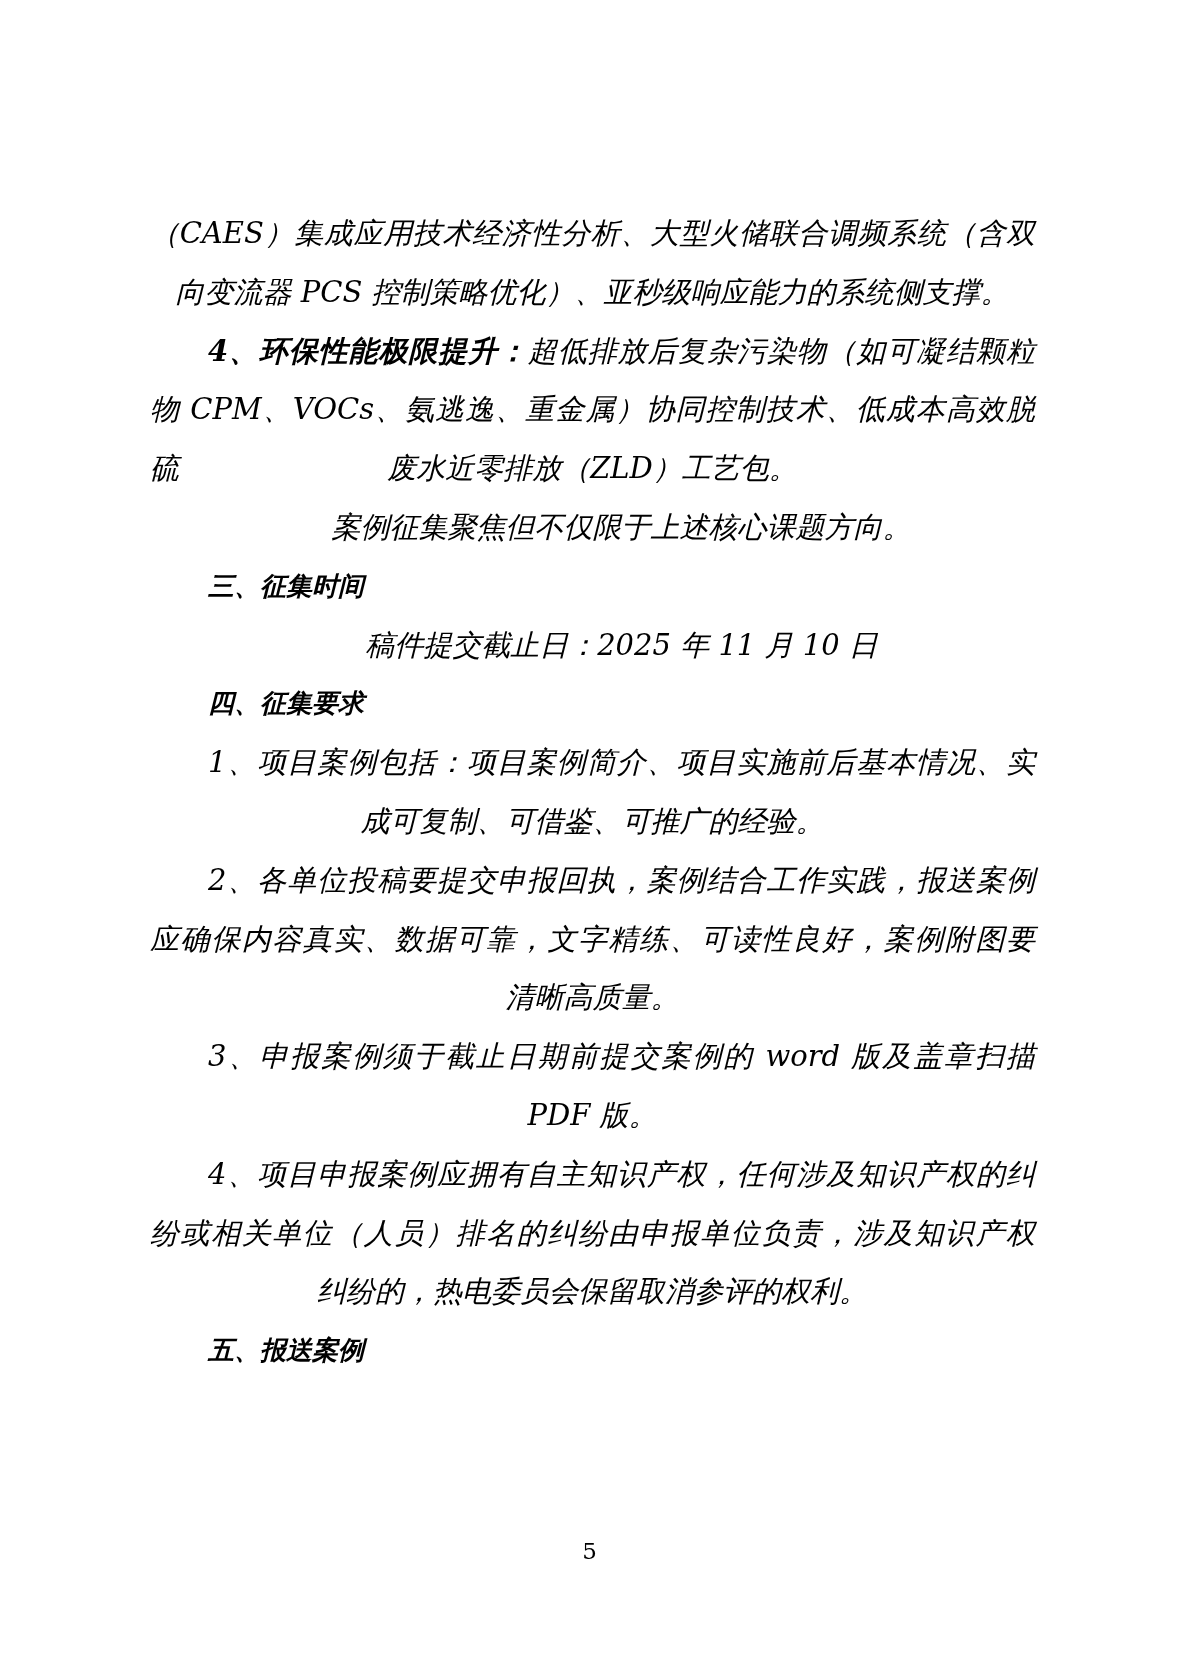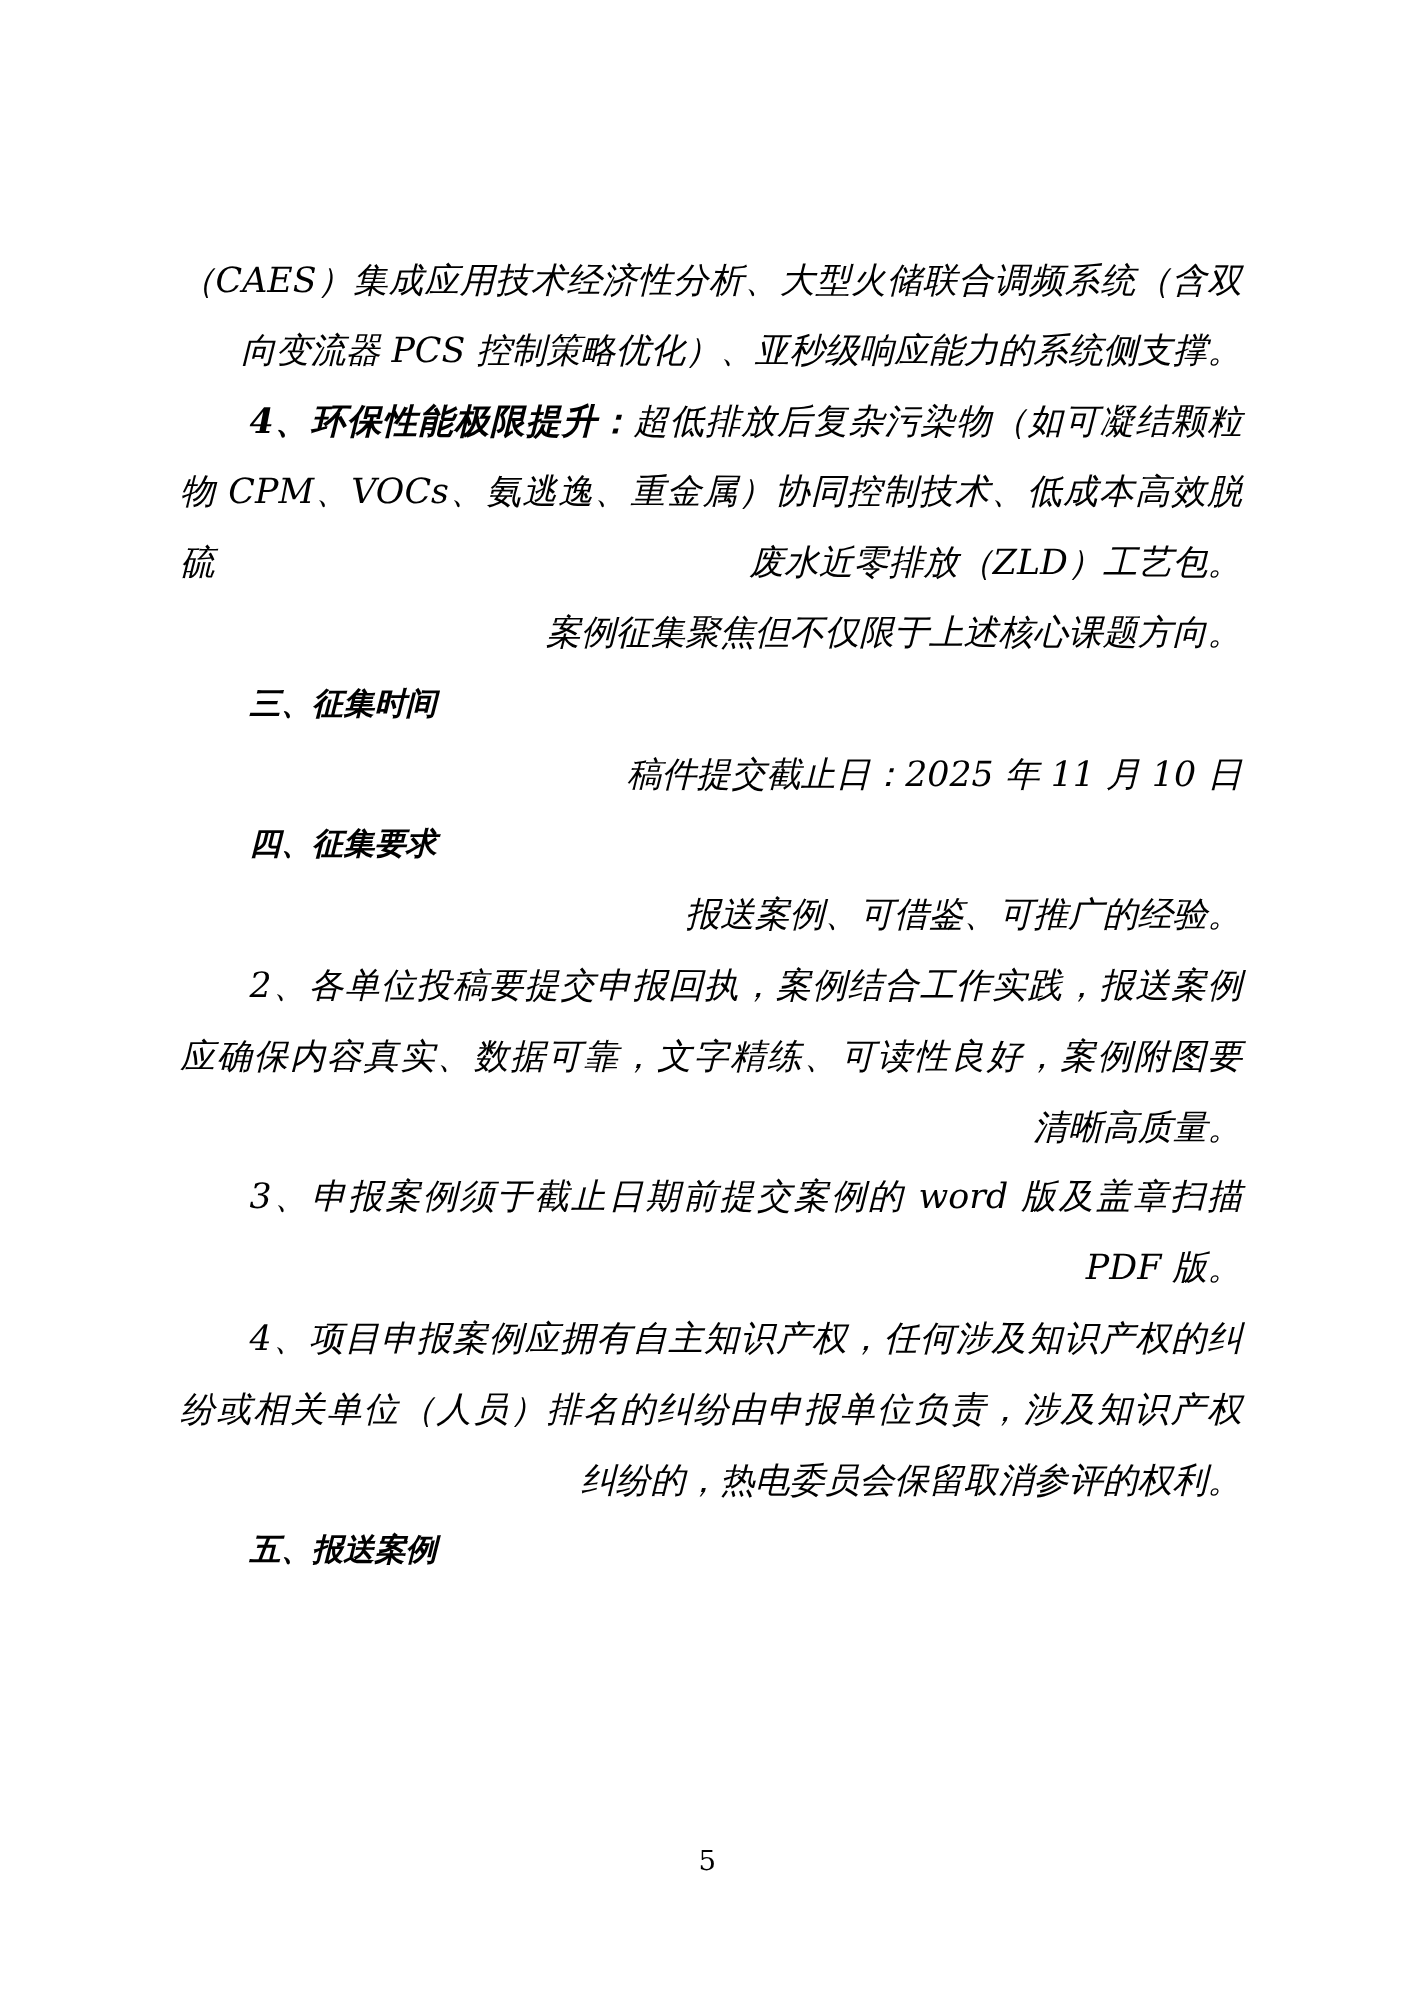--- a/index.html
+++ b/index.html
@@ -31,21 +31,21 @@
     font-style: italic;
   }
   
   .line.fill {
     white-space: normal;
     text-align: justify;
     text-align-last: justify;
   }
   
   .line.end {
-    text-align: right;
+    text-align: center;
   }
   .indent {
     text-indent: 58px;
   }
   .line.heading {
     font-family: "Liberation Sans", "DejaVu Sans", sans-serif;
     font-weight: 700;
     font-size: 26px;
   }
   .b {
@@ -77,21 +77,22 @@
     <div class="line end">废水近零排放（ZLD）工艺包。</div>
 
     <div class="line end indent">案例征集聚焦但不仅限于上述核心课题方向。</div>
 
     <div class="line heading indent">三、征集时间</div>
 
     <div class="line end indent">稿件提交截止日：2025 年 11 月 10 日</div>
 
     <div class="line heading indent">四、征集要求</div>
 
-    <div class="line end">报送案例、可借鉴、可推广的经验。</div>
+    <div class="line fill indent">1、项目案例包括：项目案例简介、项目实施前后基本情况、实</div>
+    <div class="line end">成可复制、可借鉴、可推广的经验。</div>
 
     <div class="line fill indent">2、各单位投稿要提交申报回执，案例结合工作实践，报送案例</div>
     <div class="line fill">应确保内容真实、数据可靠，文字精练、可读性良好，案例附图要</div>
     <div class="line end">清晰高质量。</div>
 
     <div class="line fill indent">3、申报案例须于截止日期前提交案例的 word 版及盖章扫描</div>
     <div class="line end">PDF 版。</div>
 
     <div class="line fill indent">4、项目申报案例应拥有自主知识产权，任何涉及知识产权的纠</div>
     <div class="line fill">纷或相关单位（人员）排名的纠纷由申报单位负责，涉及知识产权</div>

